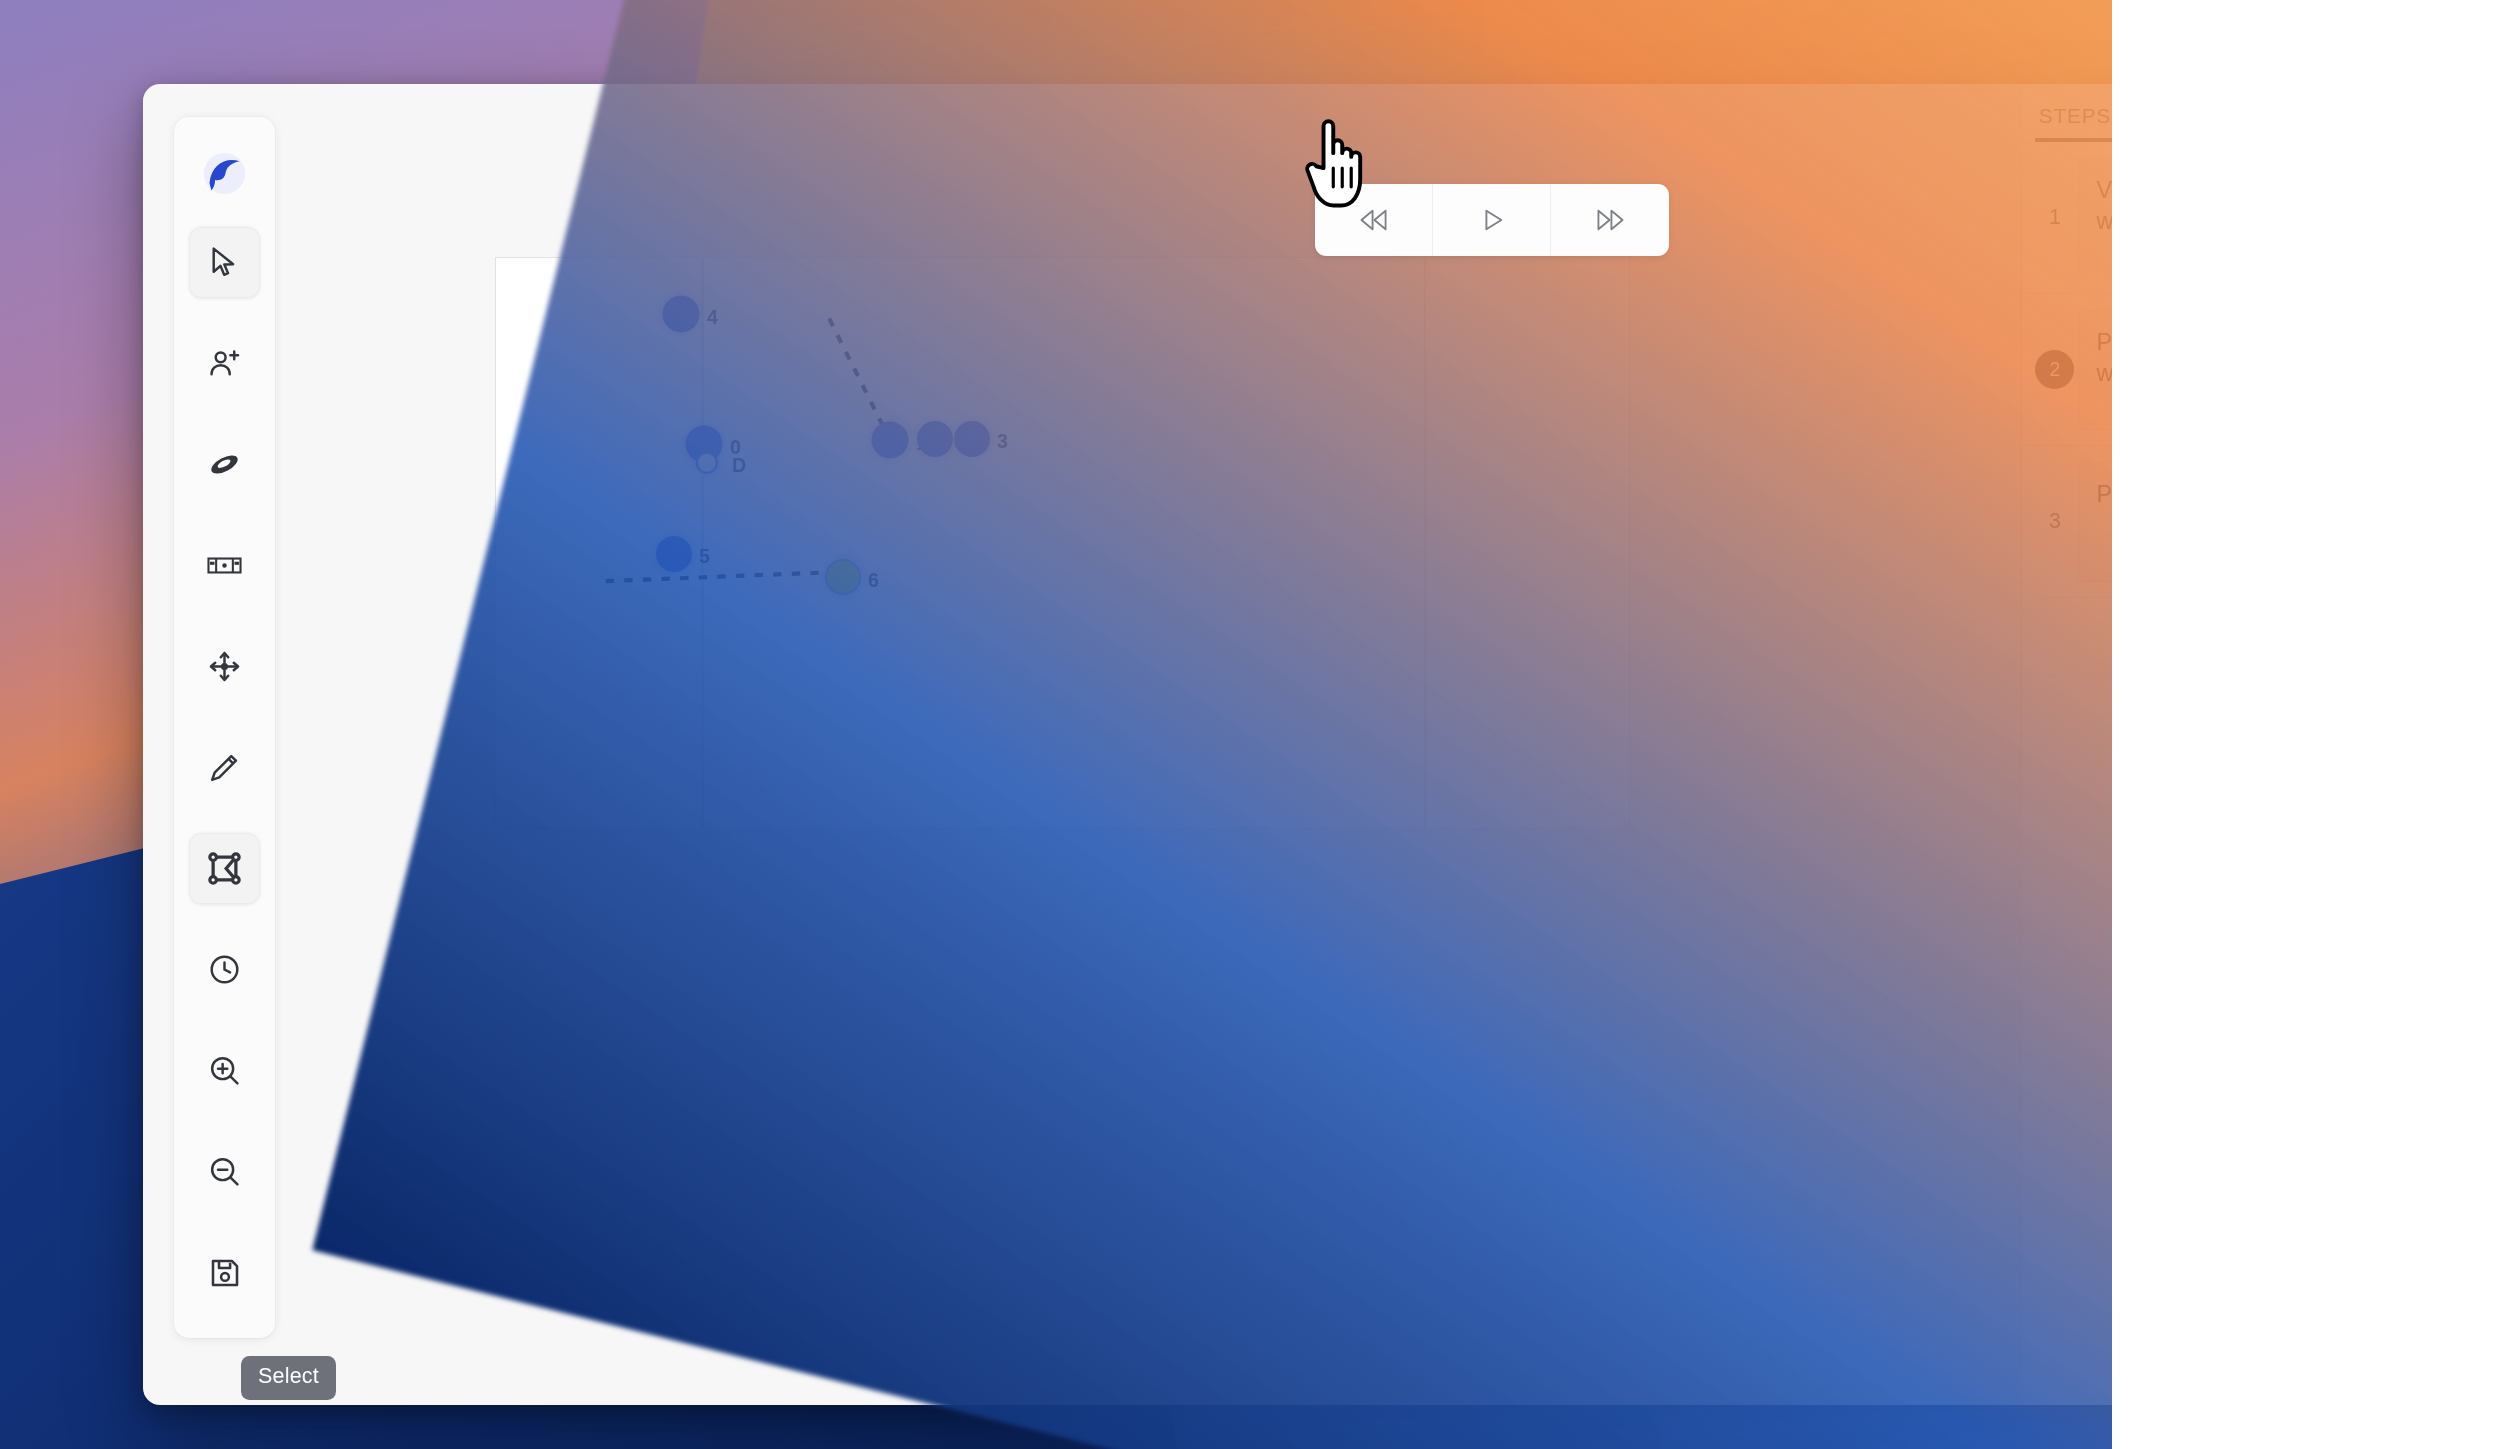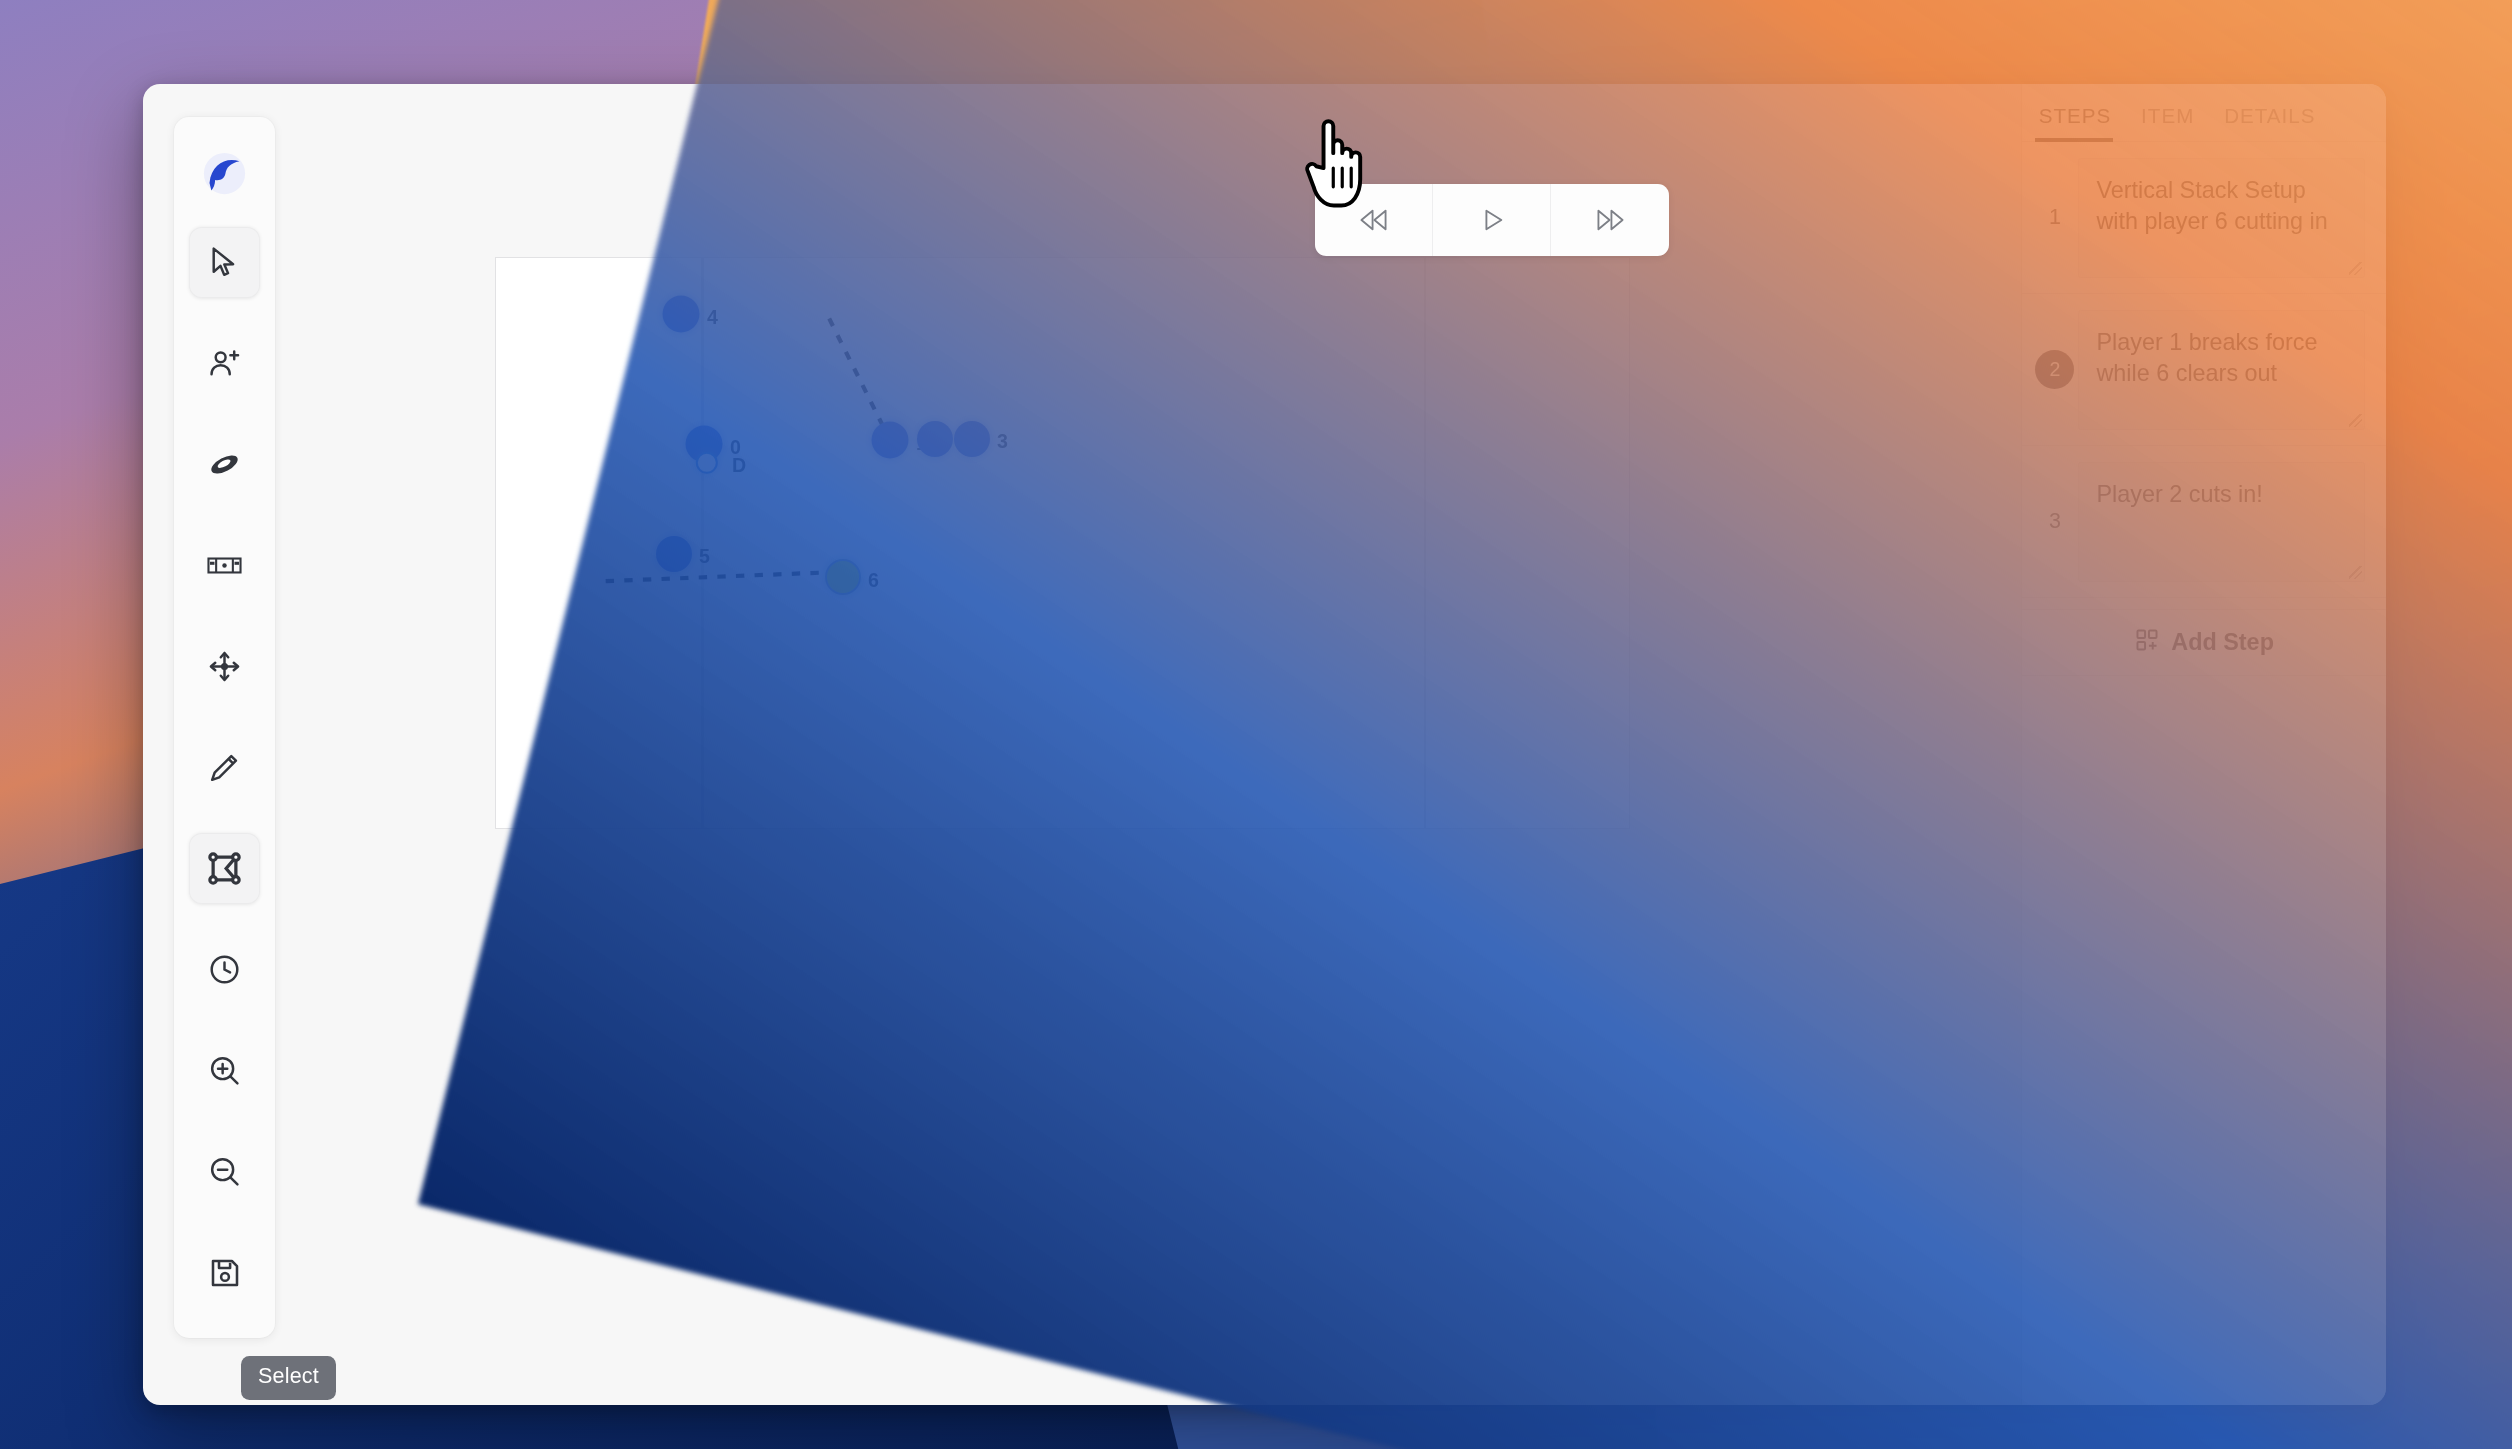--- a/index.html
+++ b/index.html
@@ -8,21 +8,21 @@
   html, body {
     width: 2512px;
     height: 1450px;
     overflow: hidden;
     font-family: "Liberation Sans", sans-serif;
   }
 
   
   #desktop {
     position: relative;
-    width: 2512px;
+    width: 2112px;
     height: 1450px;
     background:
       linear-gradient(118deg,
         #8e7fc0 0%,
         #9b7fbf 6%,
         #c08aa2 11%,
         #e0915f 16%,
         #ef9a4e 21%,
         #f5b45c 27%,
         #f6c96a 33%,

